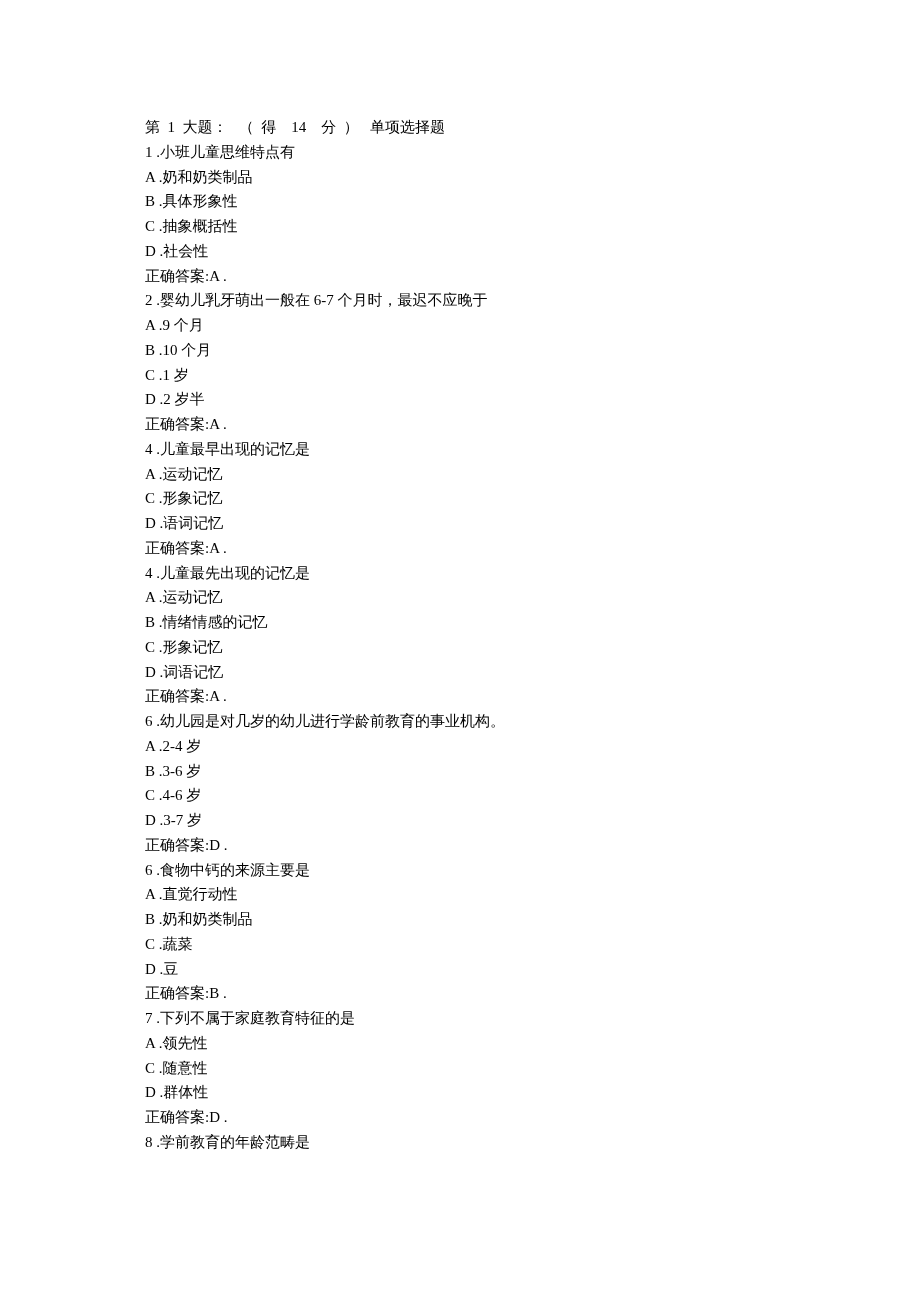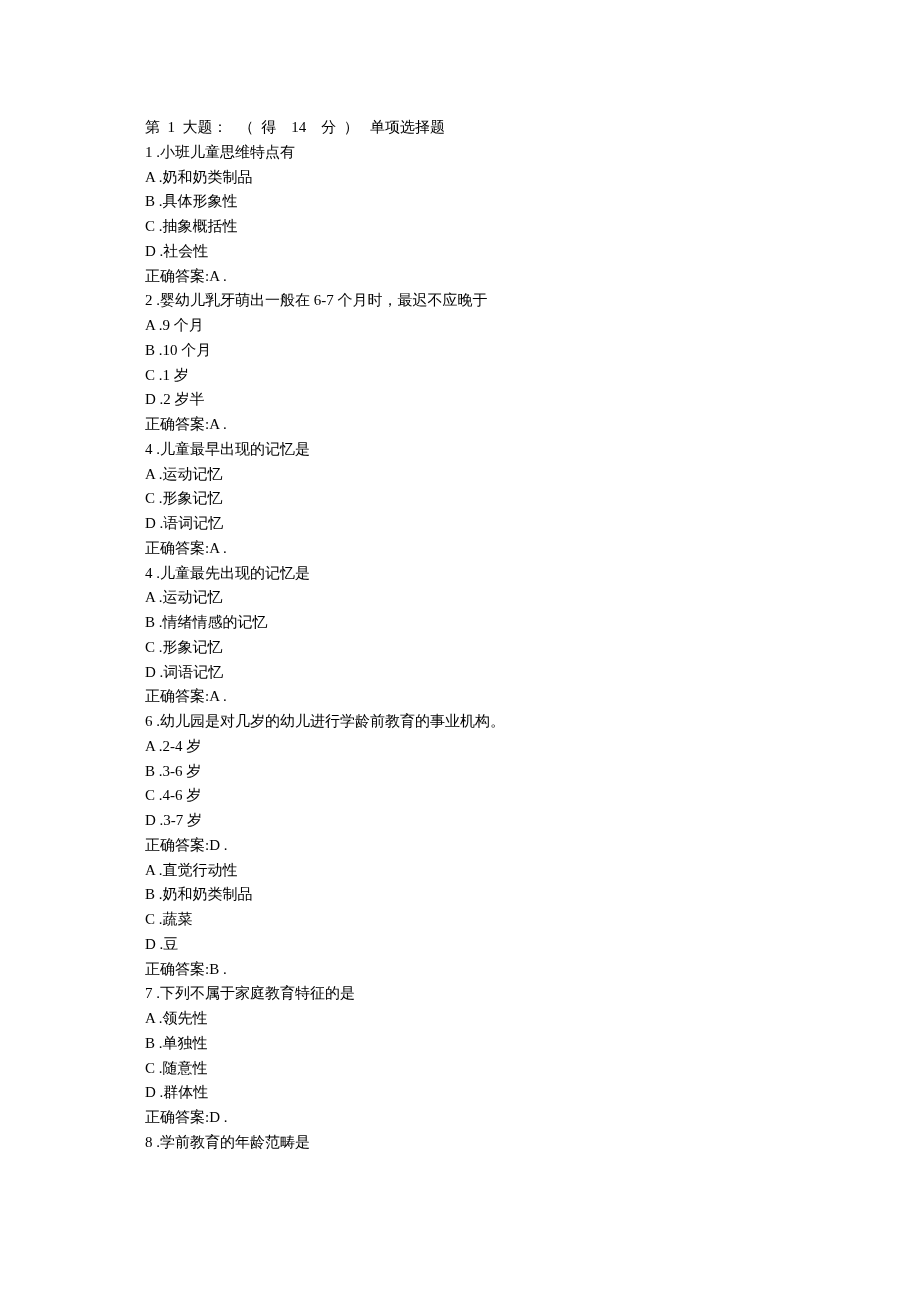--- a/index.html
+++ b/index.html
@@ -52,26 +52,26 @@
       <div class="line">B .情绪情感的记忆</div>
       <div class="line">C .形象记忆</div>
       <div class="line">D .词语记忆</div>
       <div class="line">正确答案:A .</div>
       <div class="line">6 .幼儿园是对几岁的幼儿进行学龄前教育的事业机构。</div>
       <div class="line">A .2-4 岁</div>
       <div class="line">B .3-6 岁</div>
       <div class="line">C .4-6 岁</div>
       <div class="line">D .3-7 岁</div>
       <div class="line">正确答案:D .</div>
+      <div class="line">6 .食物中钙的来源主要是</div>
       <div class="line">A .直觉行动性</div>
       <div class="line">B .奶和奶类制品</div>
       <div class="line">C .蔬菜</div>
       <div class="line">D .豆</div>
       <div class="line">正确答案:B .</div>
       <div class="line">7 .下列不属于家庭教育特征的是</div>
       <div class="line">A .领先性</div>
-      <div class="line">B .单独性</div>
       <div class="line">C .随意性</div>
       <div class="line">D .群体性</div>
       <div class="line">正确答案:D .</div>
       <div class="line">8 .学前教育的年龄范畴是</div>
     </div>
 </div>
 
 </body></html>

